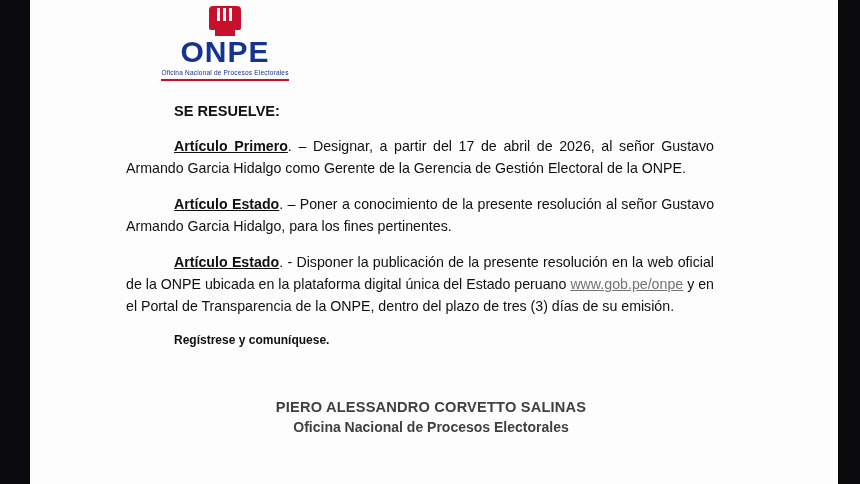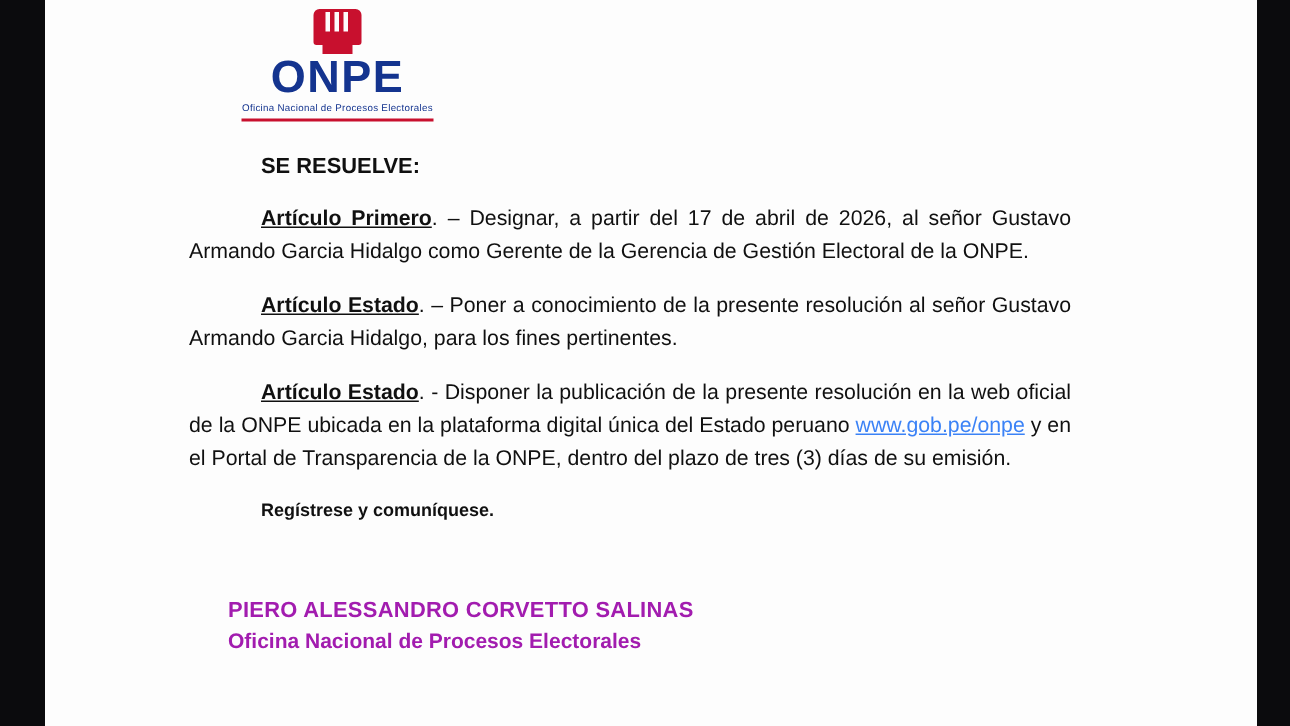--- a/index.html
+++ b/index.html
@@ -127,38 +127,39 @@
   }
   .para .indent {
     display: inline-block;
     width: 48px;
   }
   .art {
     font-weight: bold;
     text-decoration: underline;
   }
   .link {
-    color: #3b82f6;
+    color: #737373;
     text-decoration: underline;
   }
   .closing {
     font-weight: bold;
     font-size: 12px;
     margin: 14px 0 0 0;
     padding-left: 48px;
   }
 
   
   .signature {
     position: absolute;
-    left: 122px;
+    left: 107px;
     top: 398px;
     width: 588px;
-    font-family: "Liberation Sans", sans-serif;
-    color: #a21caf;
+    text-align: center;
+    font-family: "Liberation Sans", sans-serif;
+    color: #404040;
   }
   .sig-name {
     font-weight: bold;
     font-size: 14.6px;
     letter-spacing: 0.2px;
     line-height: 1.35;
   }
   .sig-role {
     font-weight: bold;
     font-size: 13.2px;

